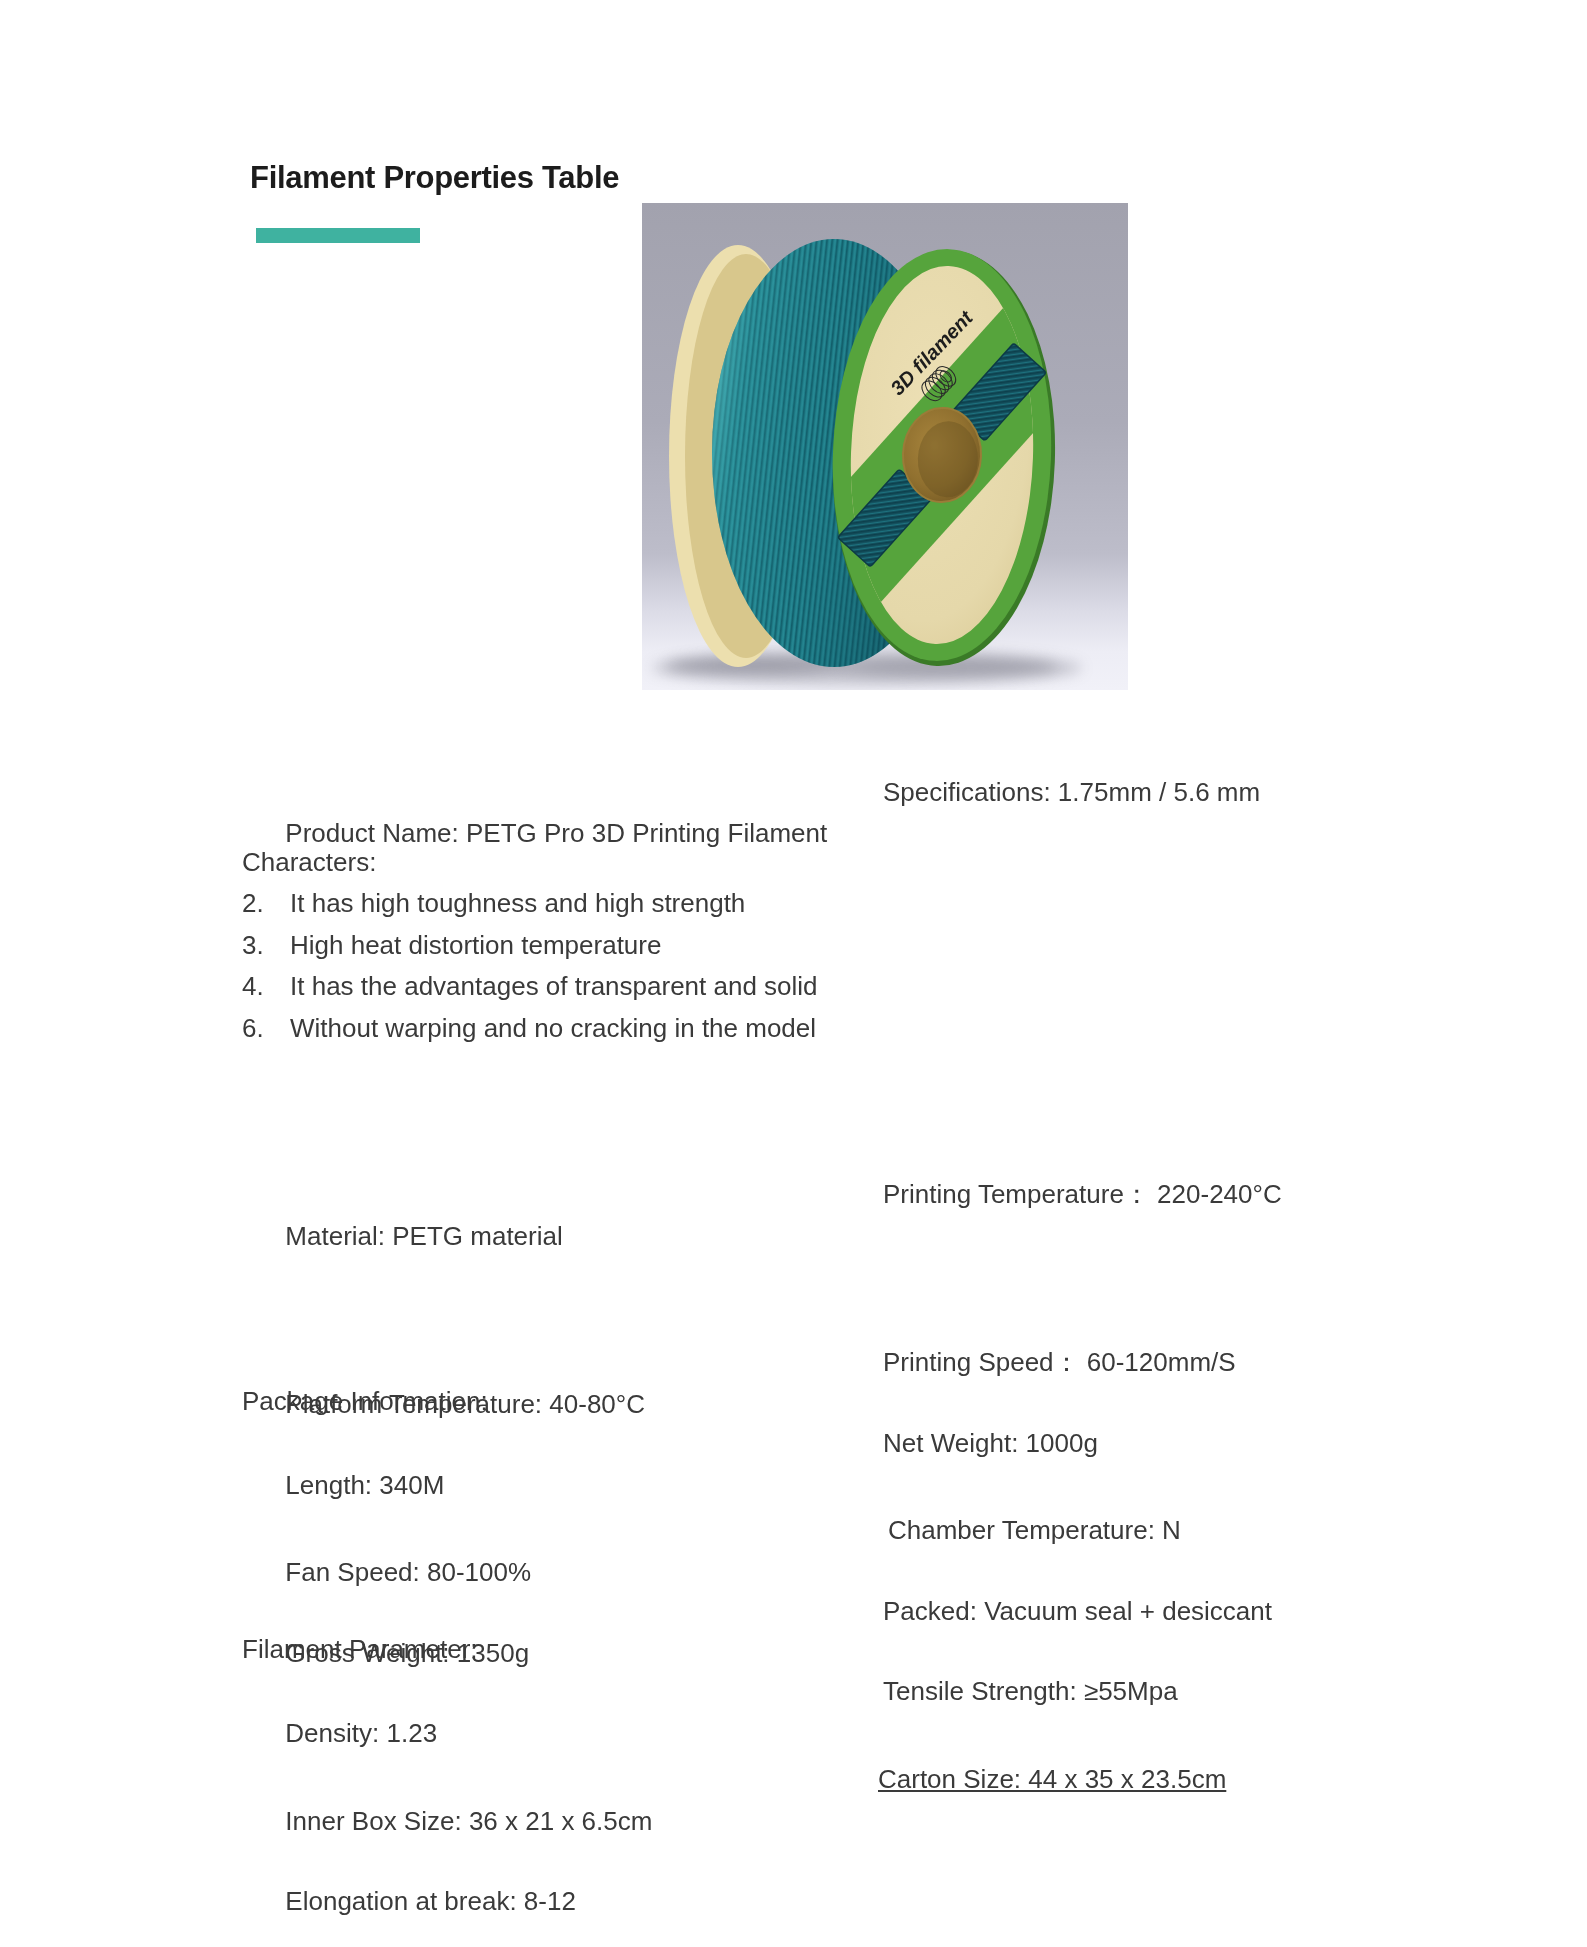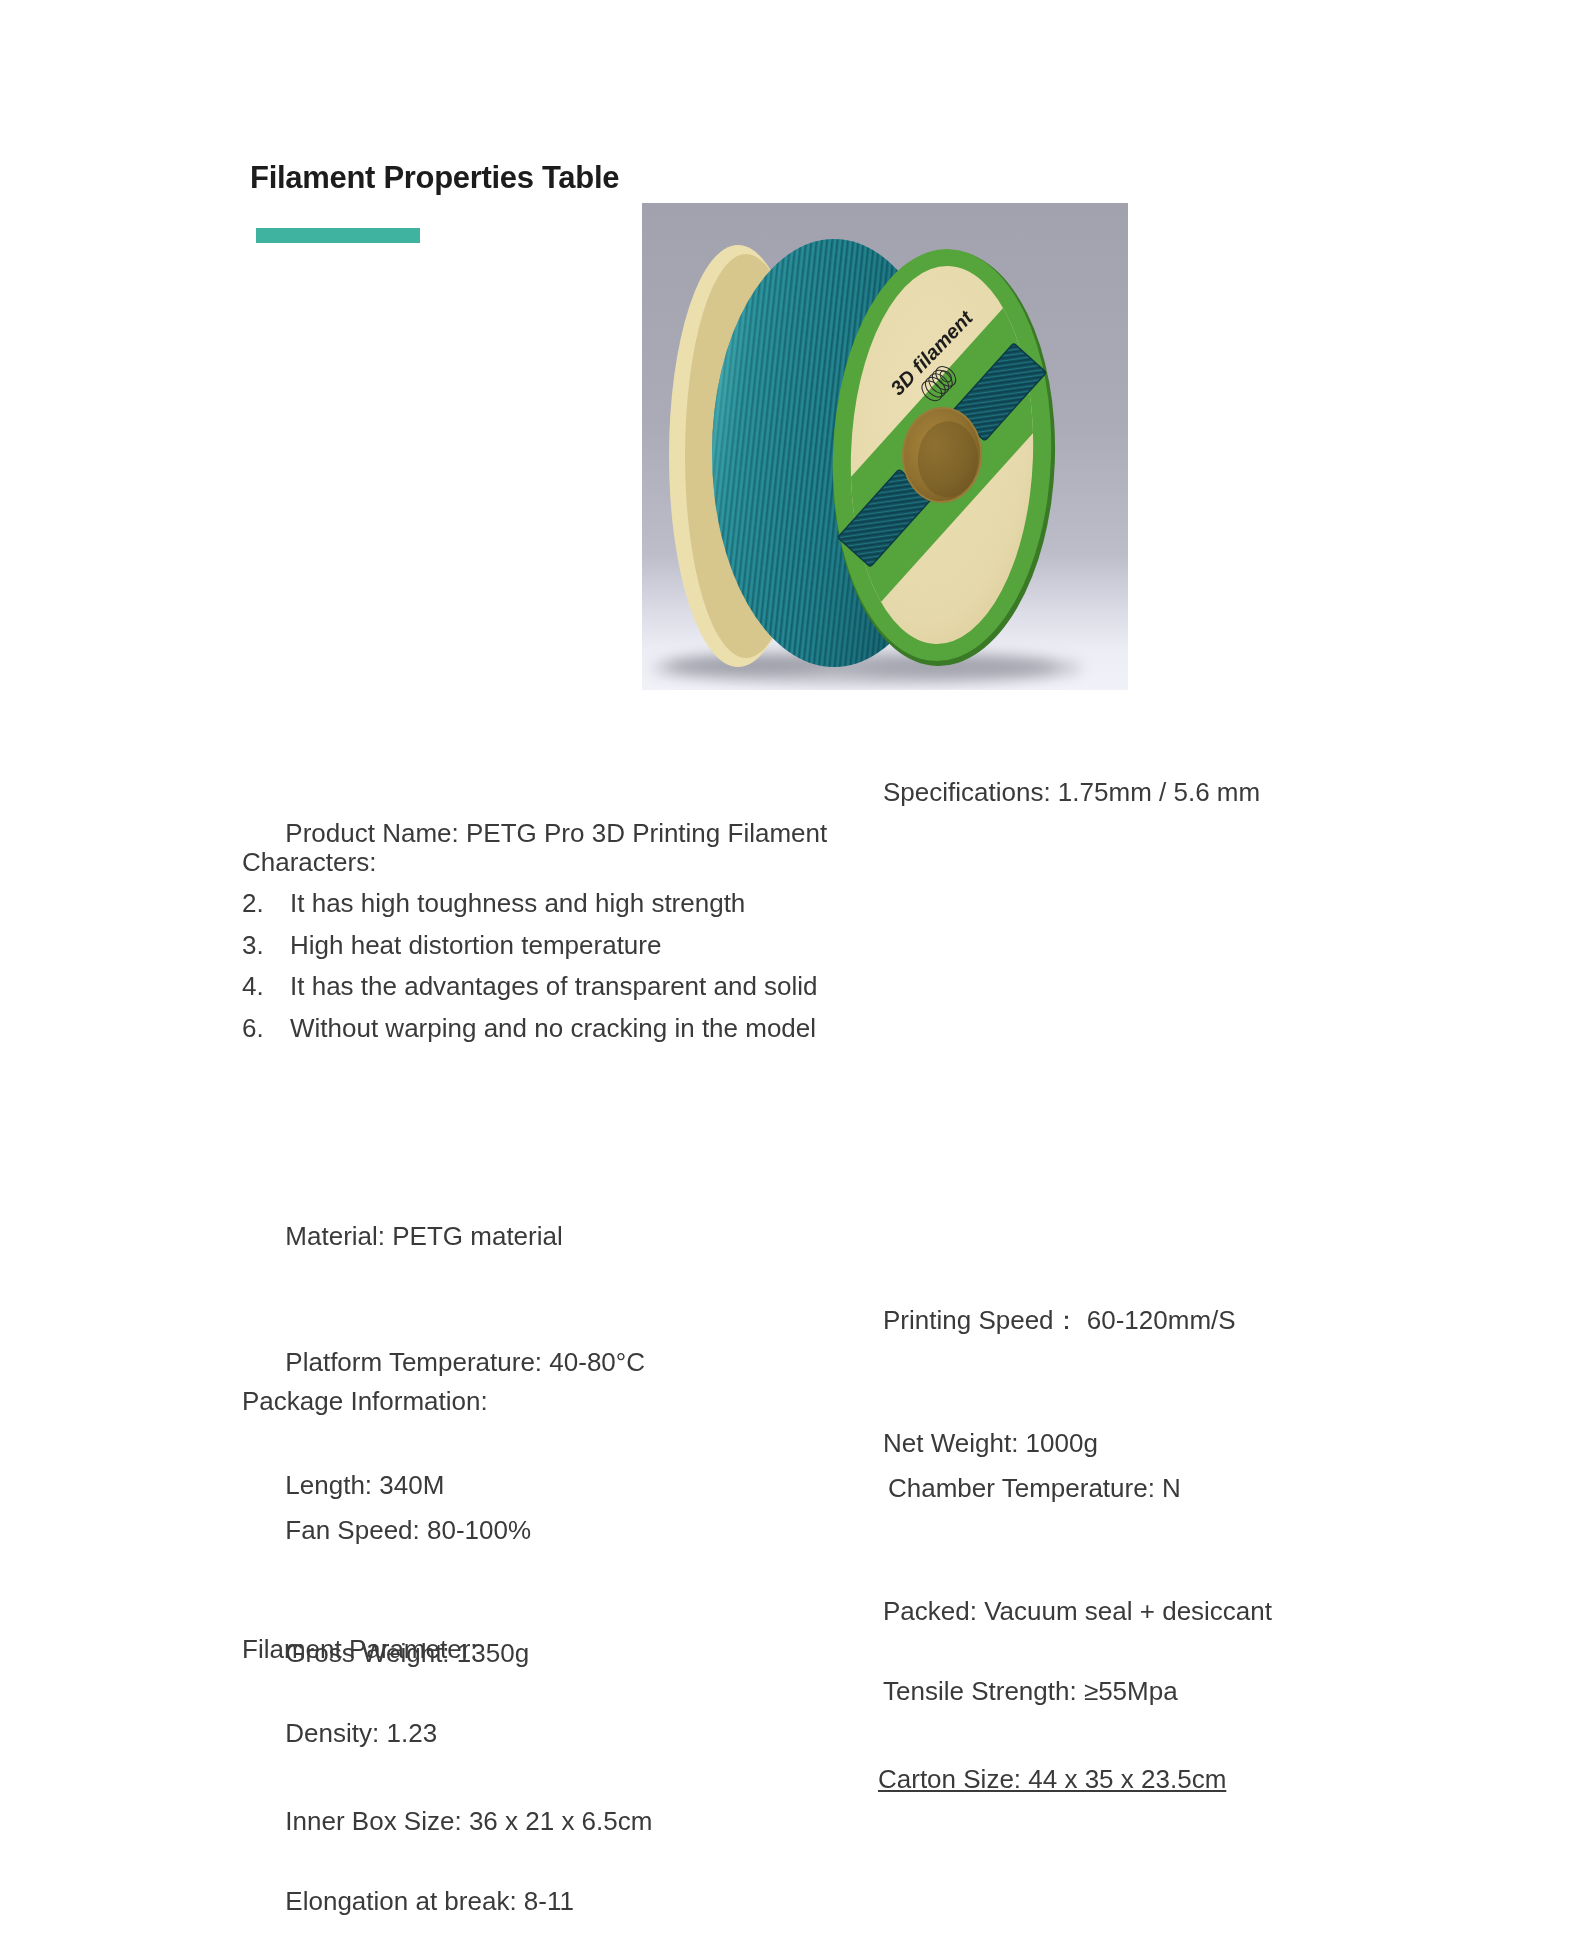--- a/index.html
+++ b/index.html
@@ -141,20 +141,21 @@
     <div class="line">Characters:</div>
     <div class="line"><span class="num">2.</span><span>It has high toughness and high strength</span></div>
     <div class="line"><span class="num">3.</span><span>High heat distortion temperature</span></div>
     <div class="line"><span class="num">4.</span><span>It has the advantages of transparent and solid</span></div>
     <div class="line"><span class="num">6.</span><span>Without warping and no cracking in the model</span></div>
   </section>
 
   <section class="block lh42" style="top:1173px">
     <div class="line">
       <span class="cl">Material: PETG material</span>
+      <span class="cr">Printing Temperature： 220-240°C</span>
     </div>
     <div class="line">
       <span class="cl">Platform Temperature: 40-80°C</span>
       <span class="cr">Printing Speed： 60-120mm/S</span>
     </div>
     <div class="line">
       <span class="cl">Fan Speed: 80-100%</span>
       <span class="cr off-p5">Chamber Temperature: N</span>
     </div>
   </section>
@@ -178,18 +179,18 @@
     </div>
   </section>
 
   <section class="block lh42" style="top:1628px">
     <div class="line">Filament Parameter:</div>
     <div class="line">
       <span class="cl">Density: 1.23</span>
       <span class="cr">Tensile Strength: ≥55Mpa</span>
     </div>
     <div class="line">
-      <span class="cl">Elongation at break: 8-11</span>
+      <span class="cl">Elongation at break: 8-12</span>
     </div>
 
   </section>
 
 </div>
 
 </body></html>

